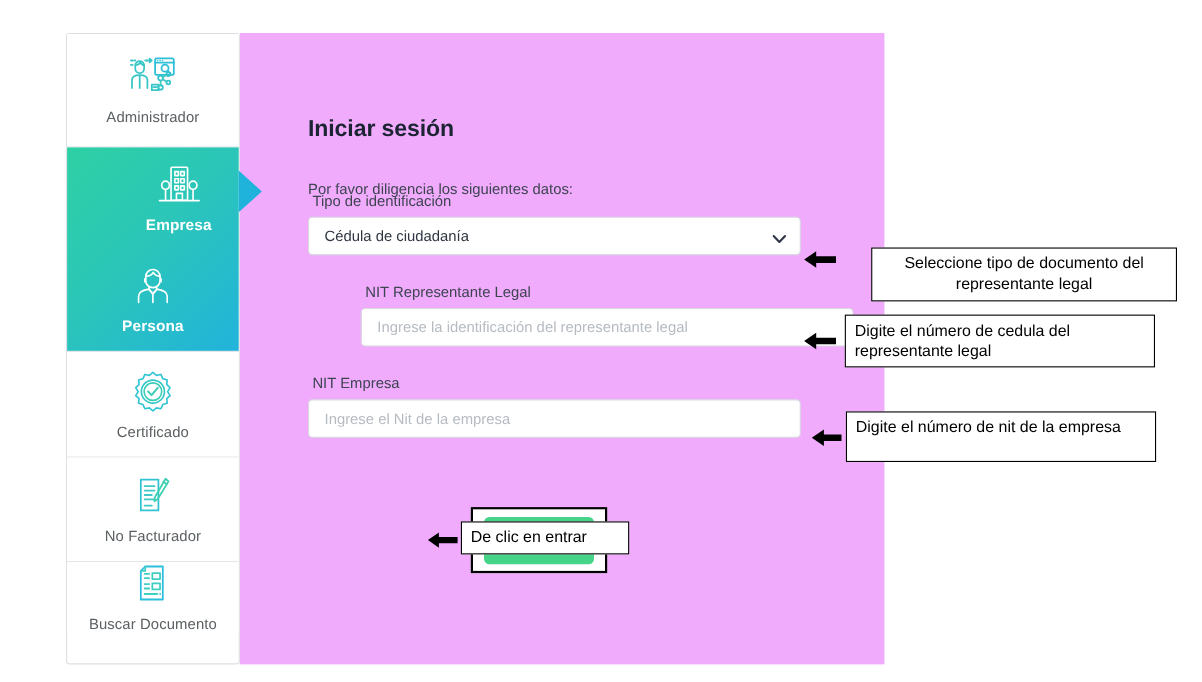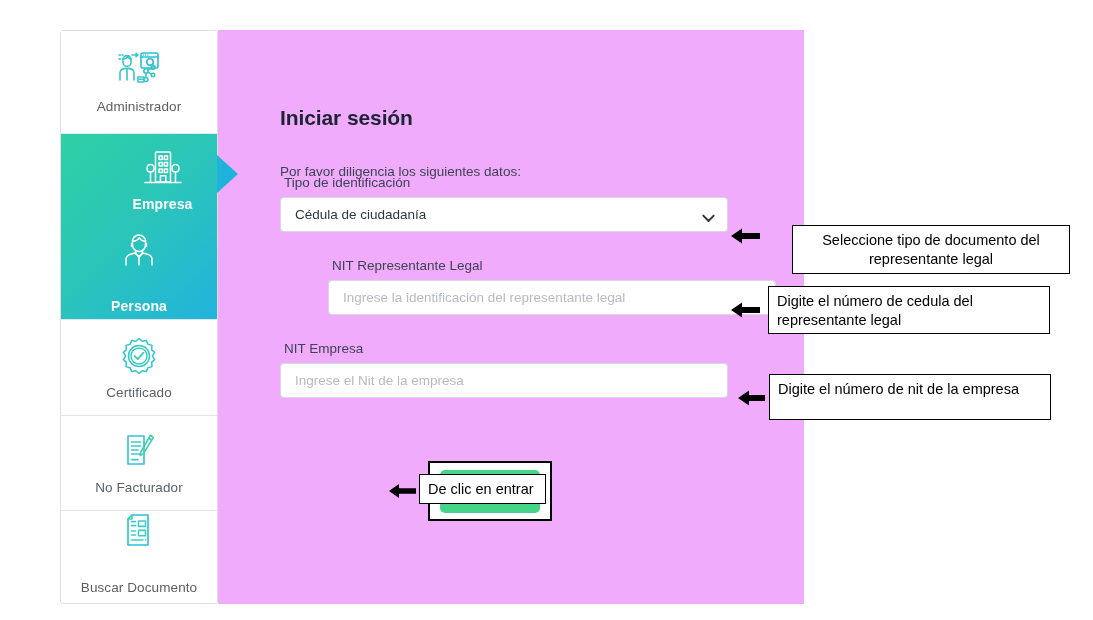--- a/index.html
+++ b/index.html
@@ -41,21 +41,21 @@
     position: relative;
     box-sizing: border-box;
     width: 100%;
     display: flex;
     flex-direction: column;
     align-items: center;
     justify-content: center;
     border-bottom: 1px solid #e3e5e8;
     background: #ffffff;
   }
-  .side-item:last-child { border-bottom: none; gap: 20px; }
+  .side-item:last-child { border-bottom: none; }
   .side-item .ico {
     display: block;
     line-height: 0;
   }
   .side-item .lbl {
     margin-top: 9px;
     font-size: 13.5px;
     color: #5b6063;
     letter-spacing: .1px;
     text-align: center;
@@ -200,21 +200,21 @@
     line-height: 0;
   }
 
   
   #callout-0 { left: 768px; top: 225px; width: 278px; height: 49px; margin-left: 24px; }
   #arrow-0   { left: 731px; top: 226px; }
   #callout-1 { left: 768px; top: 286px; width: 282px; height: 48px; }
   #arrow-1   { left: 731px; top: 300px; }
   #callout-2 { left: 769px; top: 374px; width: 282px; height: 46px; }
   #arrow-2   { left: 738px; top: 388px; }
-  #callout-3 { left: 419px; top: 474px; width: 127px; height: 30px;
+  #callout-3 { left: 419px; top: 474px; width: 153px; height: 30px;
                display: flex; align-items: center; }
   #arrow-3   { left: 389px; top: 482px; }
 </style>
 </head>
 <body>
 
 <div id="app-shell">
 
   <nav id="sidebar">
 

